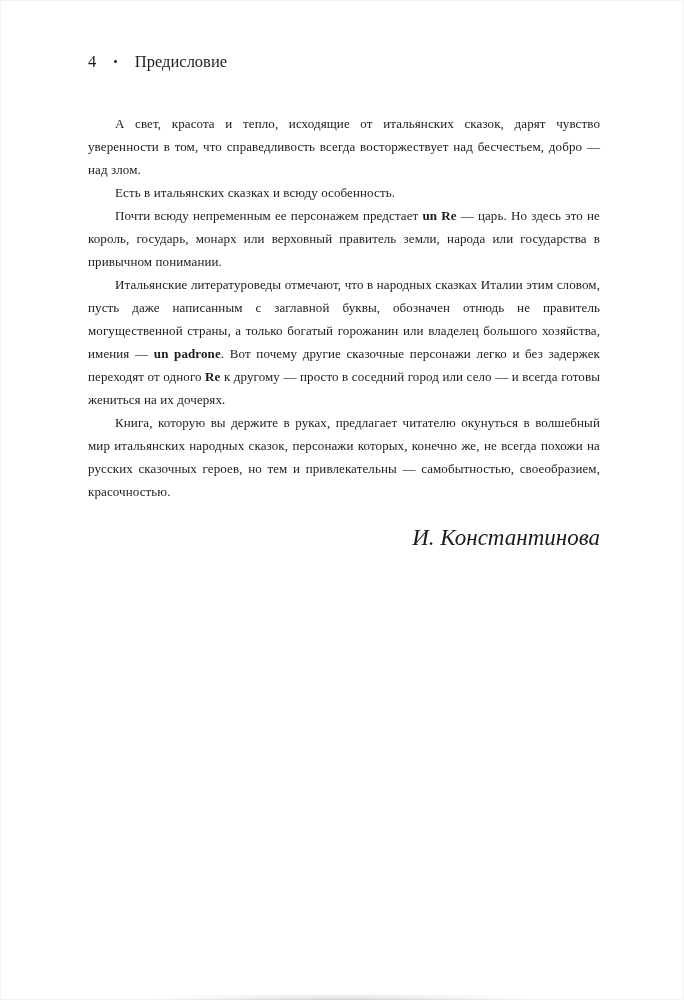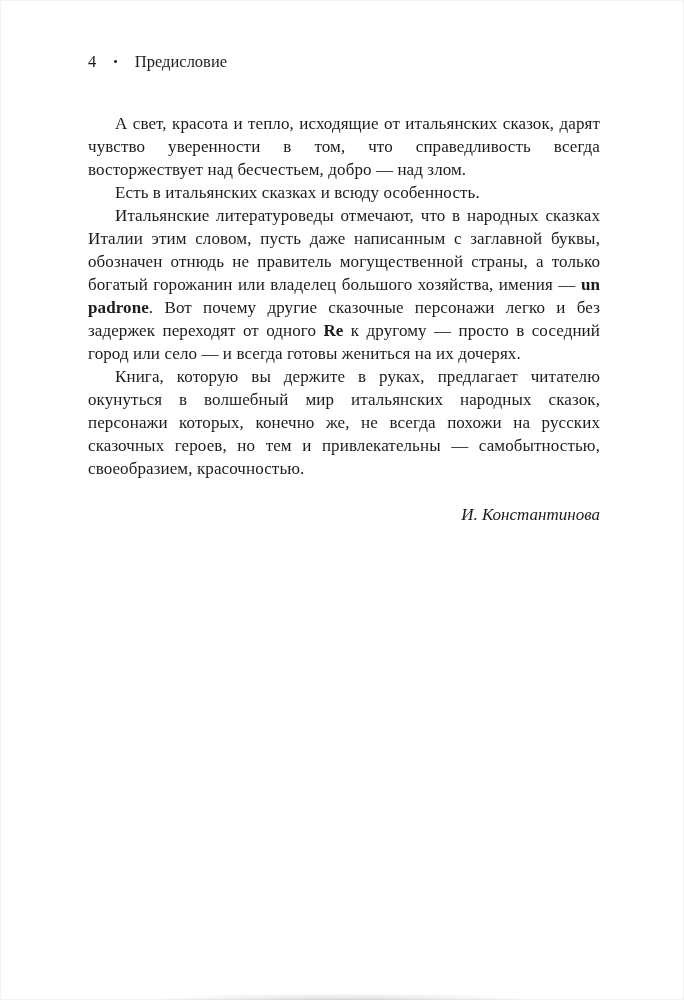--- a/index.html
+++ b/index.html
@@ -31,34 +31,34 @@
   .page-header .bullet {
     font-size: 13px;
     position: relative;
     top: -1px;
     color: #111;
   }
   .page-body p {
     margin: 0;
     text-indent: 27px;
     text-align: justify;
-    font-size: 17px;
+    font-size: 13px;
     line-height: 23px;
     letter-spacing: 0.1px;
     hyphens: auto;
     -webkit-hyphens: auto;
   }
   .page-body p b {
     font-weight: bold;
   }
   .signature {
     margin-top: 23px;
     text-align: right;
     font-style: italic;
-    font-size: 17px;
+    font-size: 23px;
     line-height: 23px;
     color: #1b1b1b;
   }
   .scan-shadow {
     position: absolute;
     bottom: 0;
     left: 22%;
     width: 56%;
     height: 7px;
     background: radial-gradient(ellipse at 50% 100%, rgba(0,0,0,0.14), rgba(0,0,0,0) 72%);
@@ -72,20 +72,21 @@
 
   <header class="page-header">
     <span>4</span>
     <span class="bullet">•</span>
     <span>Предисловие</span>
   </header>
 
   <main class="page-body" id="body-paragraphs">
       <p><span>А свет, красота и тепло, исходящие от итальянских сказок, дарят чувство уверенности в том, что справедливость всегда восторжествует над бесчестьем, добро — над злом.</span></p>
       <p><span>Есть в итальянских сказках и всюду особенность.</span></p>
+      <p><span>Почти всюду непременным ее персонажем предстает </span><b>un Re</b><span> — царь. Но здесь это не король, государь, монарх или верховный правитель земли, народа или государства в привычном понимании.</span></p>
       <p><span>Итальянские литературоведы отмечают, что в народных сказках Италии этим словом, пусть даже написанным с заглавной буквы, обозначен отнюдь не правитель могущественной страны, а только богатый горожанин или владелец большого хозяйства, имения — </span><b>un padrone</b><span>. Вот почему другие сказочные персонажи легко и без задержек переходят от одного </span><b>Re</b><span> к другому — просто в соседний город или село — и всегда готовы жениться на их дочерях.</span></p>
       <p><span>Книга, которую вы держите в руках, предлагает читателю окунуться в волшебный мир итальянских народных сказок, персонажи которых, конечно же, не всегда похожи на русских сказочных героев, но тем и привлекательны — самобытностью, своеобразием, красочностью.</span></p>
     </main>
 
   <div class="signature">И. Константинова</div>
 
 </div>
 
 <div class="scan-shadow"></div>
 

